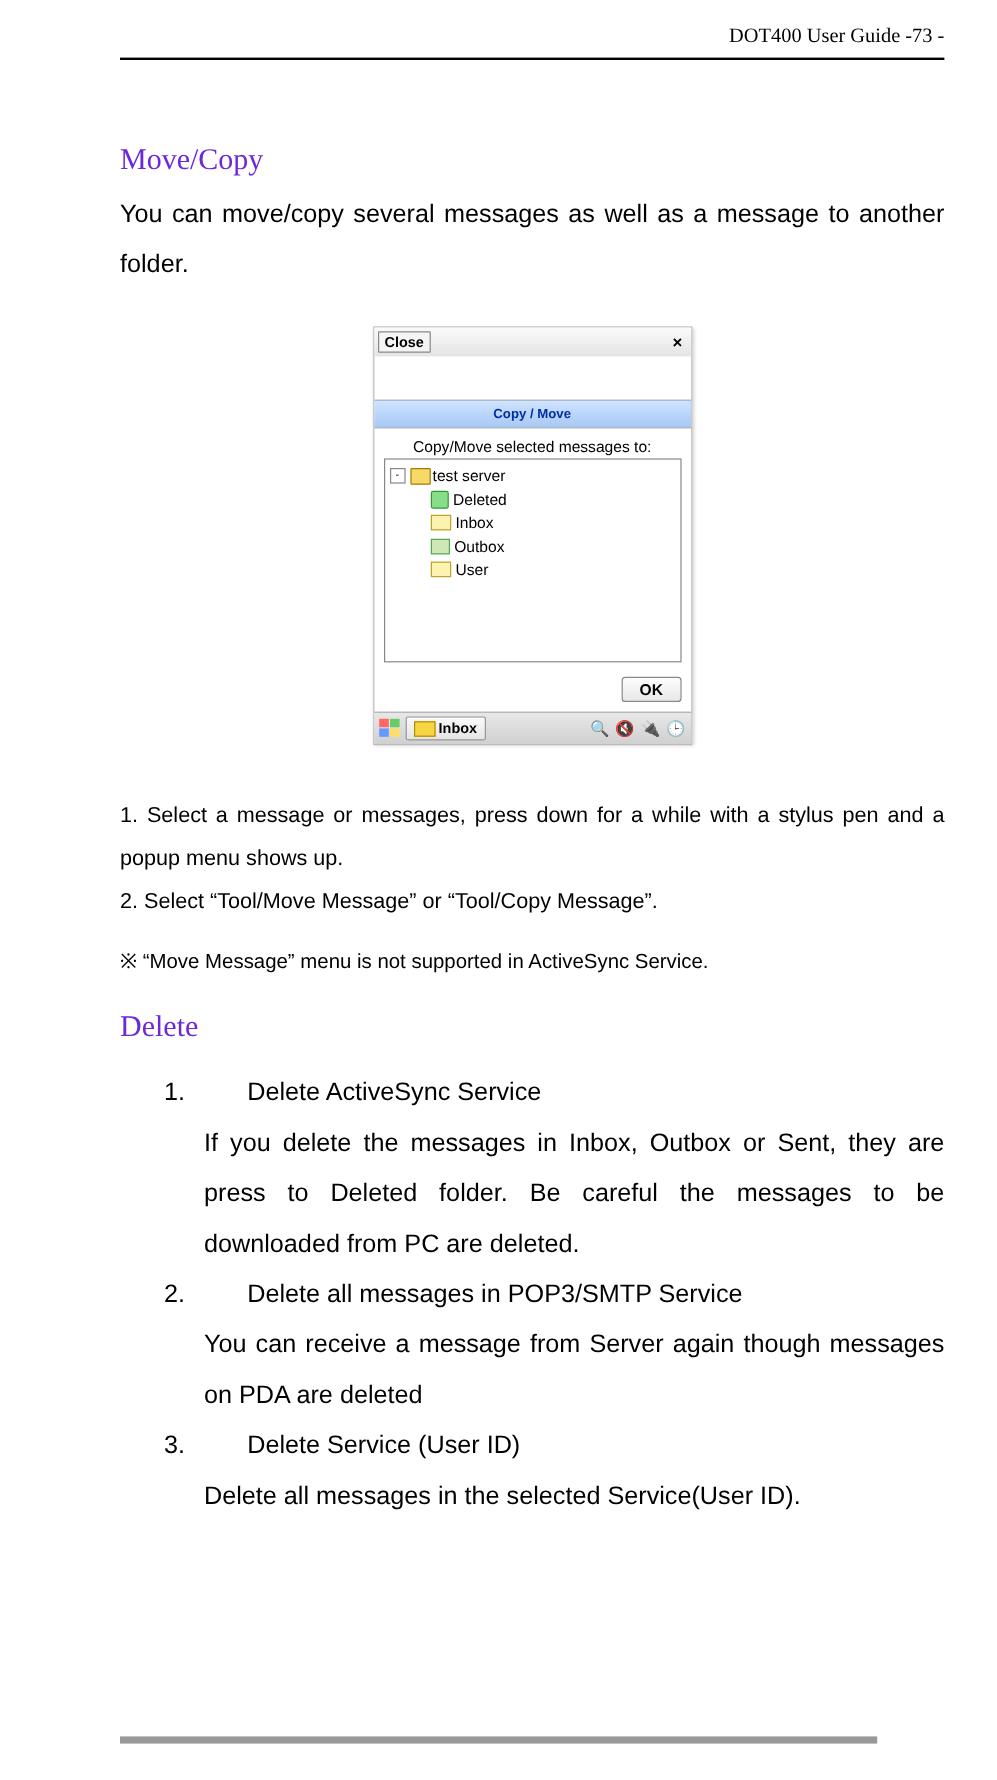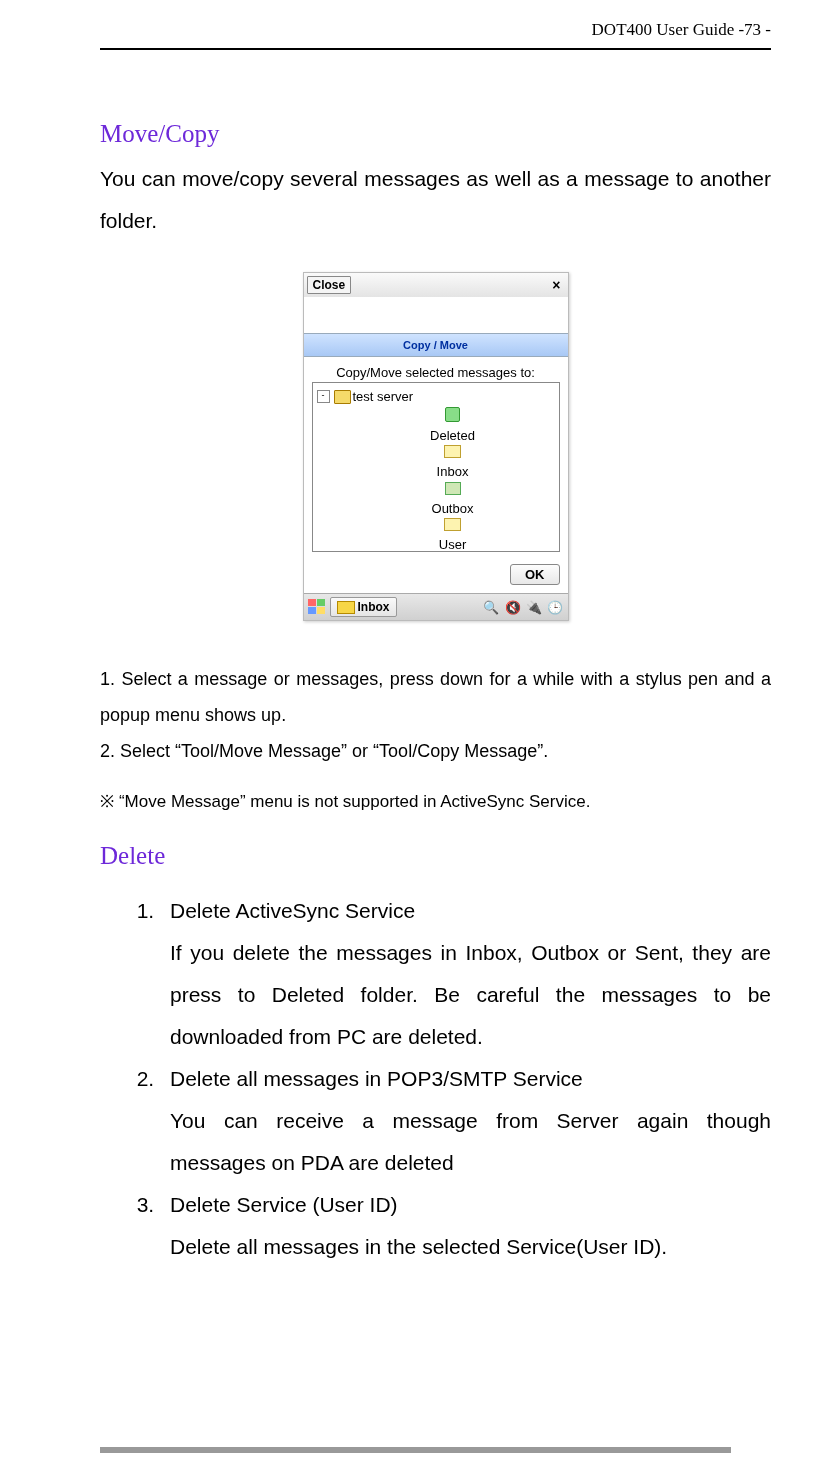--- a/index.html
+++ b/index.html
@@ -5,21 +5,21 @@
   body {
     margin: 0;
     background: #fff;
     font-family: sans-serif;
     color: #000;
   }
   .page {
     width: 831px;
     height: 1483px;
     margin: 0;
-    padding: 20px 60px 0 100px;
+    padding: 20px 44px 0 100px;
     box-sizing: border-box;
     position: relative;
     background: #fff;
   }
   .header {
     text-align: right;
     font-family: Georgia, 'Times New Roman', serif;
     font-size: 17px;
     padding-right: 0px;
     padding-bottom: 8px;
@@ -54,20 +54,21 @@
     line-height: 2.0;
     padding-left: 60px;
     margin-top: 20px;
   }
   ol.nested li {
     padding-left: 10px;
     margin-bottom: 0px;
   }
   ol.nested li .li-title {
     display: block;
+    margin-left: 36px;
   }
   ol.nested li .li-desc {
     display: block;
     text-align: justify;
     text-justify: inter-word;
   }
   .figure-wrap {
     text-align: center;
     margin: 20px 0 40px 0;
     text-decoration: underline;
@@ -124,21 +125,21 @@
     padding: 4px 4px;
     box-sizing: border-box;
     font-size: 13px;
     line-height: 1.5;
   }
   .figure .tree-box .root {
     display:flex; align-items:center; gap:2px;
   }
   .figure .tree-box .leaf {
     margin-left: 34px;
-    display:flex; align-items:center; gap:4px;flex-direction:column;
+    display:flex; align-items:center; gap:4px;
   }
   .tree-box .box-minus {
     display:inline-block; width:11px; height:11px;
     border:1px solid #888; font-size:9px; line-height:9px;
     text-align:center; margin-right:2px;
   }
   .tree-box .folder-ico {
     display:inline-block; width:15px; height:12px;
     background:#f5da6a; border:1px solid #a87b00;
     border-radius:1px;

